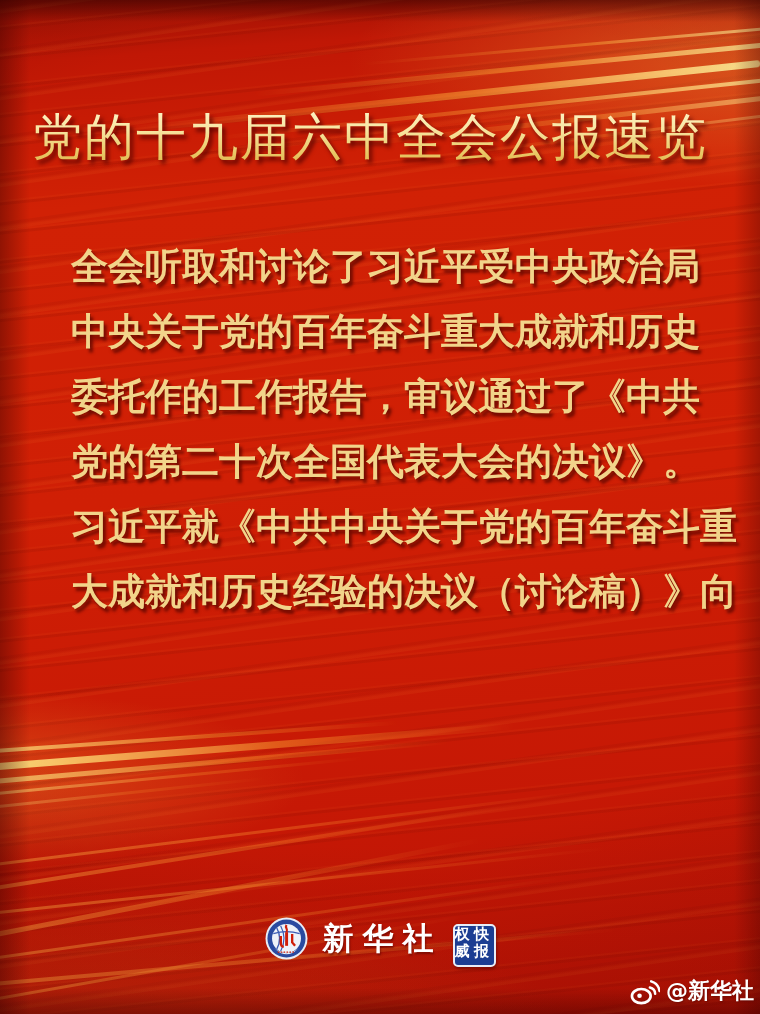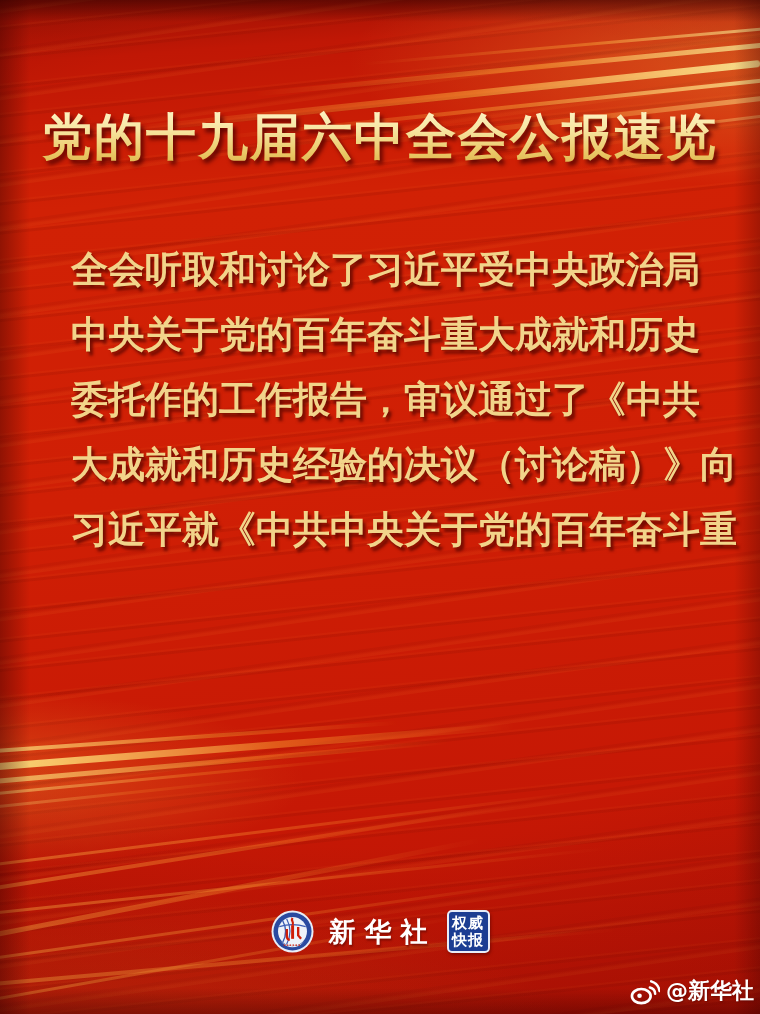--- a/index.html
+++ b/index.html
@@ -41,54 +41,56 @@
   .bar.tr{transform-origin:right center;
     background:linear-gradient(90deg, rgba(255,160,40,0) 0%, rgba(255,180,60,.5) 55%, rgba(255,236,150,.95) 100%);}
   .bar.lf{transform-origin:left center;
     background:linear-gradient(90deg, rgba(255,230,130,.95) 0%, rgba(255,170,50,.45) 55%, rgba(255,160,40,0) 100%);}
   .bar.bt{transform-origin:left center;
     background:linear-gradient(90deg, rgba(255,160,60,.55) 0%, rgba(255,150,45,.30) 55%, rgba(255,140,40,0) 100%);}
 
   
   .title{
     position:absolute;left:0;top:101px;width:100%;
-    margin:0;text-align:center;
-    font-size:50px;font-weight:bold;letter-spacing:2px;line-height:72px;
+    margin:0;
+    font-size:50px;font-weight:normal;letter-spacing:2px;line-height:72px;
     background:linear-gradient(180deg,#fff8d2 0%,#f8e6a4 38%,#eac866 72%,#d8a83e 100%);
     -webkit-background-clip:text;background-clip:text;color:transparent;
     filter:drop-shadow(3px 4px 2px rgba(80,0,0,.85));
     white-space:nowrap;
+    padding-left:32px;
   }
 
   
   .body-text{
     position:absolute;left:71px;top:237px;width:640px;
     font-size:37px;font-weight:600;line-height:65px;
     color:#f2d48a;
     text-shadow:3px 4px 3px rgba(95,6,0,.8), 1px 1px 0 rgba(135,25,0,.55);
   }
-  .body-text .line{white-space:nowrap;}
+  .body-text .line{white-space:nowrap;font-family:Liberation Mono, monospace;}
 
   
   .brand{
     position:absolute;left:0;top:910px;width:100%;
     display:flex;align-items:center;justify-content:center;gap:15px;
   }
   .emblem{width:43px;height:43px;flex:0 0 auto;display:block;}
   .agency{
     font-family:"DejaVu Sans","Liberation Sans",sans-serif;
-    font-size:27px;font-weight:bold;color:#ffffff;
+    font-size:31px;font-weight:bold;color:#ffffff;
     letter-spacing:9px;margin-right:-5px;
     text-shadow:1px 2px 2px rgba(90,5,0,.6);
   }
   .badge{
     width:43px;height:43px;flex:0 0 auto;
     background:#1c3d92;border:2px solid #e8edf8;border-radius:5px;
-    display:flex;flex-direction:column;align-items:center;justify-content:center;
+    display:flex;flex-direction:row;align-items:flex-start;justify-content:center;
     box-shadow:1px 2px 3px rgba(80,0,0,.5);
+    margin-top:14px;
   }
   .badge span{
     color:#fff;font-size:15px;font-weight:bold;line-height:17px;letter-spacing:1px;
   }
 
   
   .credit{
     position:absolute;right:6px;bottom:8px;
     display:flex;align-items:center;gap:6px;
     color:#fff;
@@ -131,22 +133,23 @@
   <i class="bar bt" style="top:1002px;left:-30px;width:500px;height:3px;transform:rotate(-10deg)"></i>
 
   <div class="bg-layer vignette"></div>
 
   <h1 class="title">党的十九届六中全会公报速览</h1>
 
   <div class="body-text">
     <div class="line">全会听取和讨论了习近平受中央政治局</div>
     <div class="line">中央关于党的百年奋斗重大成就和历史</div>
     <div class="line">委托作的工作报告，审议通过了《中共</div>
+    <div class="line">党的第二十次全国代表大会的决议》。</div>
+    <div class="line">习近平就《中共中央关于党的百年奋斗重</div>
     <div class="line">大成就和历史经验的决议（讨论稿）》向</div>
-    <div class="line">习近平就《中共中央关于党的百年奋斗重</div>
   </div>
 
   <div class="brand">
     <svg class="emblem" viewBox="0 0 44 44">
       <circle cx="22" cy="22" r="21.5" fill="#e9edf6"></circle>
       <circle cx="22" cy="22" r="19.5" fill="#2a4aa0"></circle>
       <circle cx="22" cy="22" r="14.8" fill="#eef2f9"></circle>
       <path d="M12 11 Q18 22 12 33" stroke="#3b5cb4" stroke-width="1.4" fill="none"></path>
       <path d="M16 9 Q23 22 16 35" stroke="#3b5cb4" stroke-width="1.2" fill="none"></path>
       <path d="M8.5 17 Q22 13 35.5 17" stroke="#3b5cb4" stroke-width="1.1" fill="none"></path>

